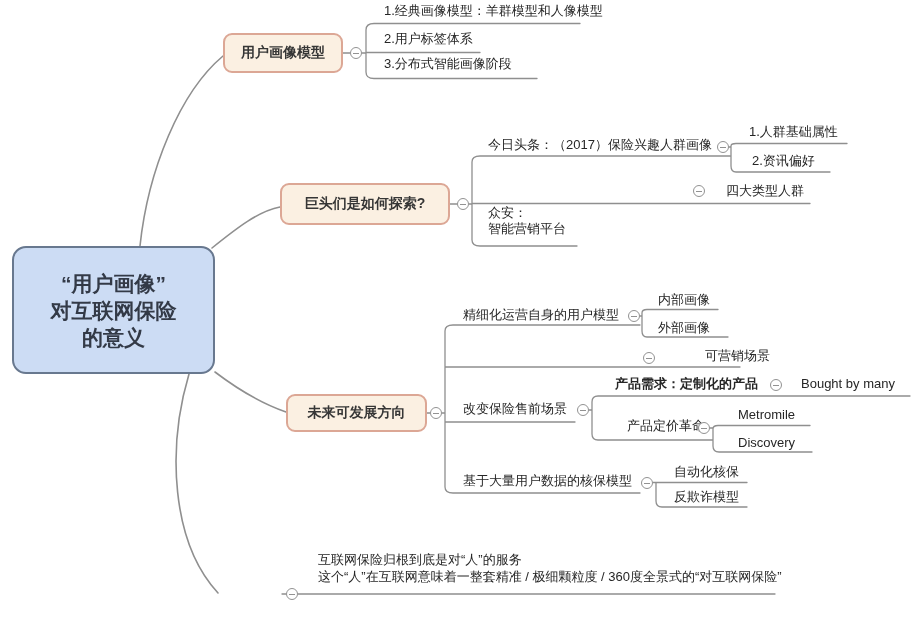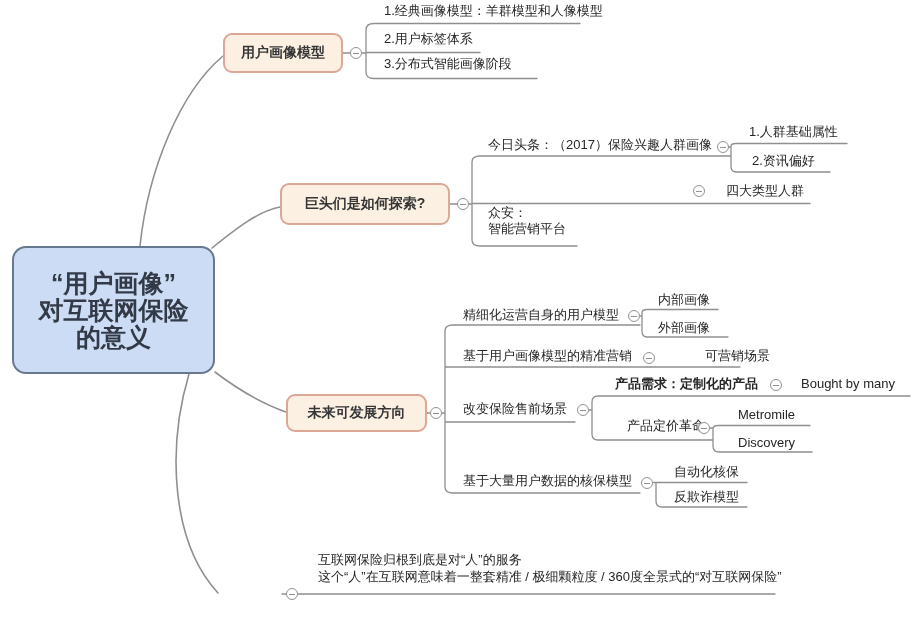--- a/index.html
+++ b/index.html
@@ -8,21 +8,21 @@
     font-family:"Liberation Sans","DejaVu Sans",sans-serif;overflow:hidden;
   }
   svg.wires{position:absolute;left:0;top:0;}
   .node{
     position:absolute;display:flex;flex-direction:column;align-items:center;justify-content:center;
     box-sizing:border-box;background:#fbf0e2;border:2px solid #dca795;border-radius:9px;
     font-size:14px;font-weight:bold;color:#363636;white-space:nowrap;cursor:default;
   }
   .node.root{
     background:#ccdcf4;border:2px solid #68788f;border-radius:14px;
-    font-size:25px;line-height:27px;color:#333a47;text-align:center;
+    font-size:21px;line-height:27px;color:#333a47;text-align:center;
   }
   .t{
     position:absolute;white-space:nowrap;font-size:13px;line-height:16px;color:#262626;cursor:default;
   }
   .t .ln{line-height:15.5px;}
   .t.sum .ln{line-height:17px;}
   .cicon{
     position:absolute;width:12px;height:12px;box-sizing:border-box;
     border:1px solid #929292;border-radius:50%;background:#fff;
   }
@@ -105,21 +105,20 @@
   <div class="node" style="left:286px;top:394px;width:141px;height:38px;">
     <span>未来可发展方向</span>
   </div>
   <span class="cicon" style="left:430px;top:407px;"></span>
 
   <div class="t" style="left:463px;top:307px;">精细化运营自身的用户模型</div>
   <span class="cicon" style="left:628px;top:310px;"></span>
   <div class="t" style="left:658px;top:292px;">内部画像</div>
   <div class="t" style="left:658px;top:320px;">外部画像</div>
 
-  <div class="t" style="left:463px;top:348px;">基于用户画像模型的精准营销</div>
   <span class="cicon" style="left:643px;top:352px;"></span>
   <div class="t" style="left:673px;top:348px;margin-left:32px;">可营销场景</div>
 
   <div class="t" style="left:463px;top:401px;">改变保险售前场景</div>
   <span class="cicon" style="left:577px;top:404px;"></span>
   <div class="t" style="left:615px;top:376px;font-weight:bold;">产品需求：定制化的产品</div>
   <span class="cicon" style="left:770px;top:379px;"></span>
   <div class="t" style="left:801px;top:376px;">Bought by many</div>
   <div class="t" style="left:627px;top:418px;text-align:center;">产品定价革命</div>
   <span class="cicon" style="left:698px;top:422px;"></span>

